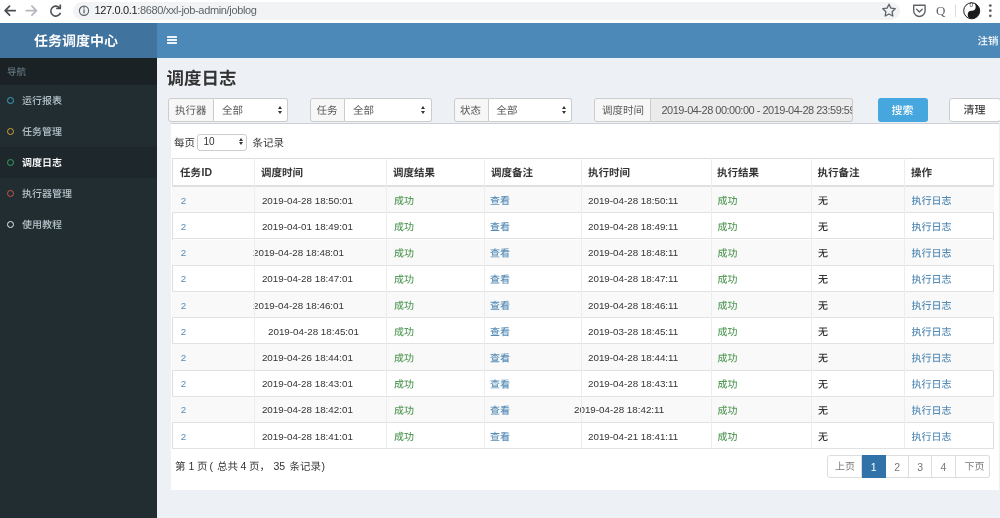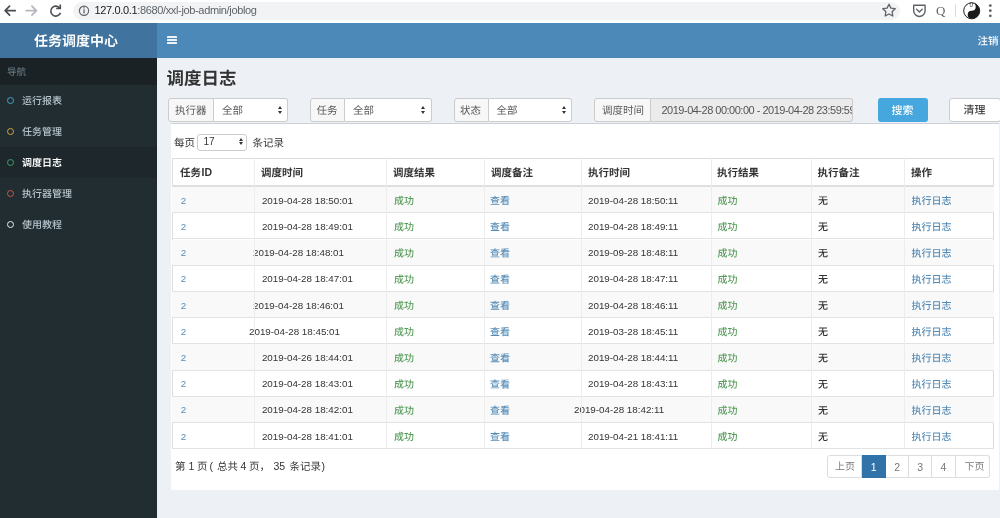--- a/index.html
+++ b/index.html
@@ -118,58 +118,58 @@
     <i class="dn"></i>
   </div>
 <div class="stepper" style="left:561.5px;top:106px">
     <i class="up"></i>
     <i class="dn"></i>
   </div>
 <div id="btnsearch"></div>
 <div id="btnclear"></div>
 
 <div id="psel"></div>
-<span class="latabs" style="left:203.5px;top:136px;font-size:10px">17</span>
+<span class="latabs" style="left:203.5px;top:136px;font-size:10px">10</span>
 <div class="stepper" style="left:239px;top:137.5px">
     <i class="up"></i>
     <i class="dn"></i>
   </div>
 
 <div id="tbl"></div>
 <div id="thead">
 <span style="position:absolute;left:29.5px;top:50%;transform:translateY(-50%);font-weight:bold;font-size:10.5px;color:#333">ID</span>
 </div>
 <div class="tr stripe" style="top:187.0px;height:26.23px">
 <span class="lat link" style="left:8.8px">2</span>
 <span class="lat" style="left:89.9px">2019-04-28 18:50:01</span>
 <span class="lat" style="left:416px">2019-04-28 18:50:11</span>
 </div>
 <div class="tr" style="top:213.2px;height:26.23px">
 <span class="lat link" style="left:8.8px">2</span>
-<span class="lat" style="left:89.9px">2019-04-28 18:49:01</span>
+<span class="lat" style="left:89.9px">2019-04-01 18:49:01</span>
 <span class="lat" style="left:416px">2019-04-28 18:49:11</span>
 </div>
 <div class="tr stripe" style="top:239.5px;height:26.23px">
 <span class="lat link" style="left:8.8px">2</span>
 <span class="lat" style="left:81px">2019-04-28 18:48:01</span>
-<span class="lat" style="left:416px">2019-09-28 18:48:11</span>
+<span class="lat" style="left:416px">2019-04-28 18:48:11</span>
 </div>
 <div class="tr" style="top:265.7px;height:26.23px">
 <span class="lat link" style="left:8.8px">2</span>
 <span class="lat" style="left:89.9px">2019-04-28 18:47:01</span>
 <span class="lat" style="left:416px">2019-04-28 18:47:11</span>
 </div>
 <div class="tr stripe" style="top:291.9px;height:26.23px">
 <span class="lat link" style="left:8.8px">2</span>
 <span class="lat" style="left:81px">2019-04-28 18:46:01</span>
 <span class="lat" style="left:416px">2019-04-28 18:46:11</span>
 </div>
 <div class="tr" style="top:318.1px;height:26.23px">
 <span class="lat link" style="left:8.8px">2</span>
-<span class="lat" style="left:77px">2019-04-28 18:45:01</span>
+<span class="lat" style="left:96px">2019-04-28 18:45:01</span>
 <span class="lat" style="left:416px">2019-03-28 18:45:11</span>
 </div>
 <div class="tr stripe" style="top:344.4px;height:26.23px">
 <span class="lat link" style="left:8.8px">2</span>
 <span class="lat" style="left:89.9px">2019-04-26 18:44:01</span>
 <span class="lat" style="left:416px">2019-04-28 18:44:11</span>
 </div>
 <div class="tr" style="top:370.6px;height:26.23px">
 <span class="lat link" style="left:8.8px">2</span>
 <span class="lat" style="left:89.9px">2019-04-28 18:43:01</span>

